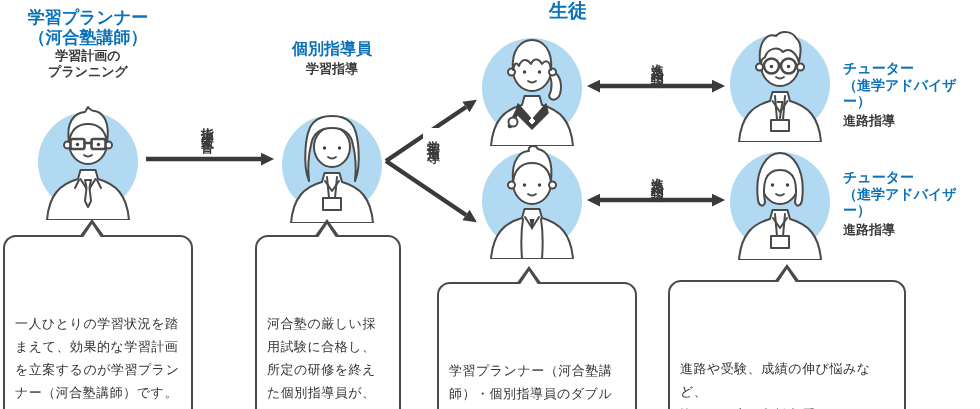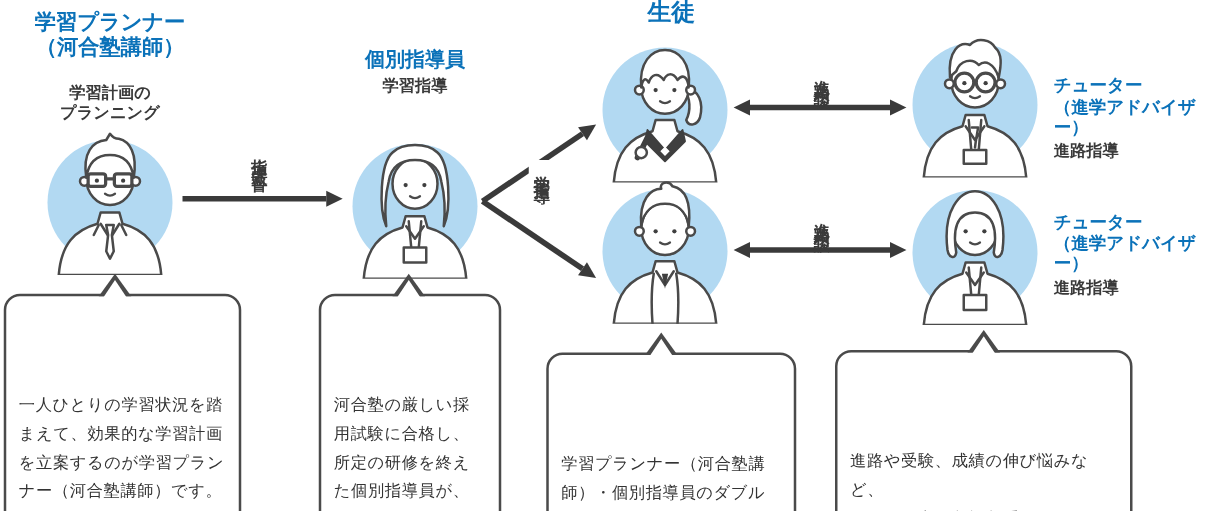--- a/index.html
+++ b/index.html
@@ -58,31 +58,31 @@
   </svg>
 
   <div class="vlabel" style="left:197px;top:115px;">指導・監督</div>
   <div class="vlabel" style="left:423px;top:128px;">学習指導</div>
   <div class="vlabel" style="left:647px;top:52px;">進路相談</div>
   <div class="vlabel" style="left:647px;top:166px;">進路相談</div>
 
   <div class="abs center" style="left:8px;top:8px;width:160px;z-index:3;">
     <div class="node-title pre" style="font-size:17px;">学習プランナー
 （河合塾講師）</div>
-    <div class="node-sub pre" style="font-size:13px;margin-top:18px;">学習計画の
+    <div class="node-sub pre" style="font-size:13px;margin-top:0;">学習計画の
 プランニング</div>
   </div>
 
   <div class="abs center" style="left:267px;top:40px;width:130px;z-index:3;">
     <div class="node-title" style="font-size:16px;">個別指導員</div>
     <div class="node-sub" style="font-size:13px;margin-top:2px;">学習指導</div>
   </div>
 
   <div class="abs center" style="left:487px;top:0px;width:100px;z-index:3;">
-    <div class="node-title" style="font-size:19px;">生徒</div>
+    <div class="node-title" style="font-size:19px;text-align:right;">生徒</div>
   </div>
 
   <div class="abs" style="left:843px;top:60px;width:135px;z-index:3;">
     <div class="node-title pre" style="font-size:14px;">チューター
 （進学アドバイザー）</div>
     <div class="node-sub" style="font-size:13px;margin-top:3px;">進路指導</div>
   </div>
 
   <div class="abs" style="left:843px;top:169px;width:135px;z-index:3;">
     <div class="node-title pre" style="font-size:14px;">チューター

